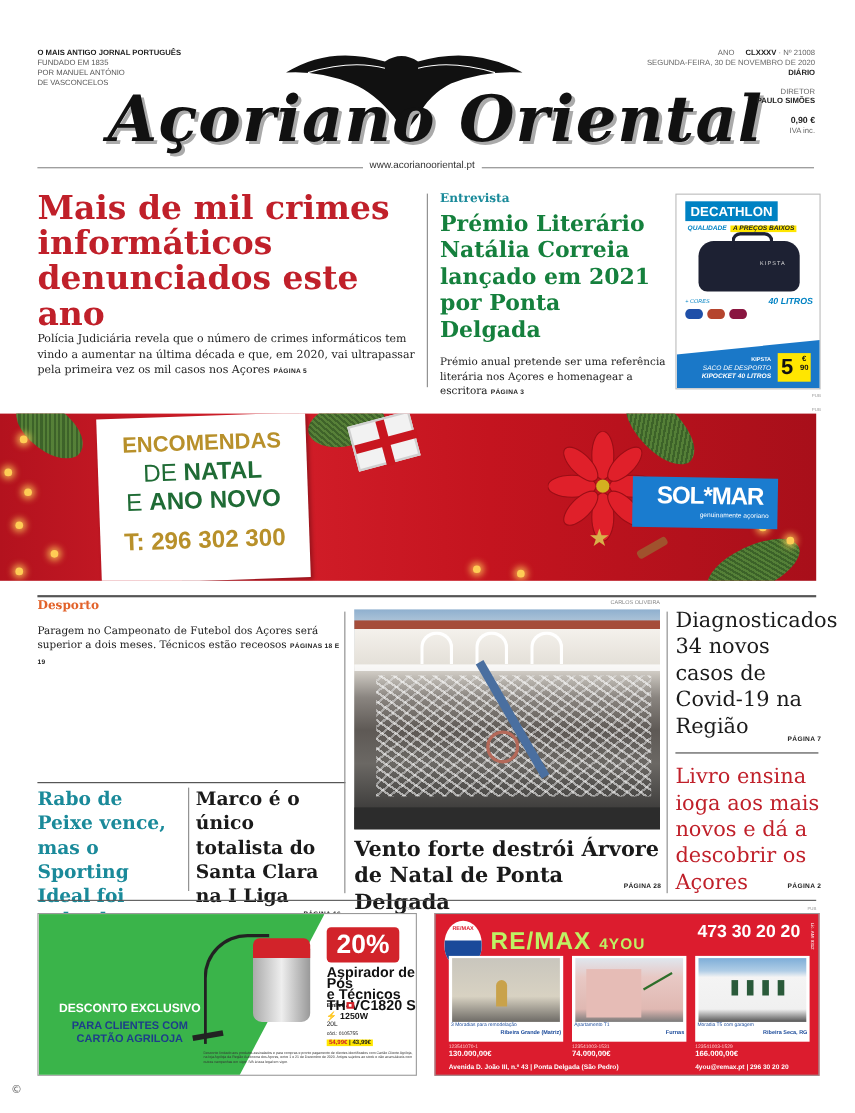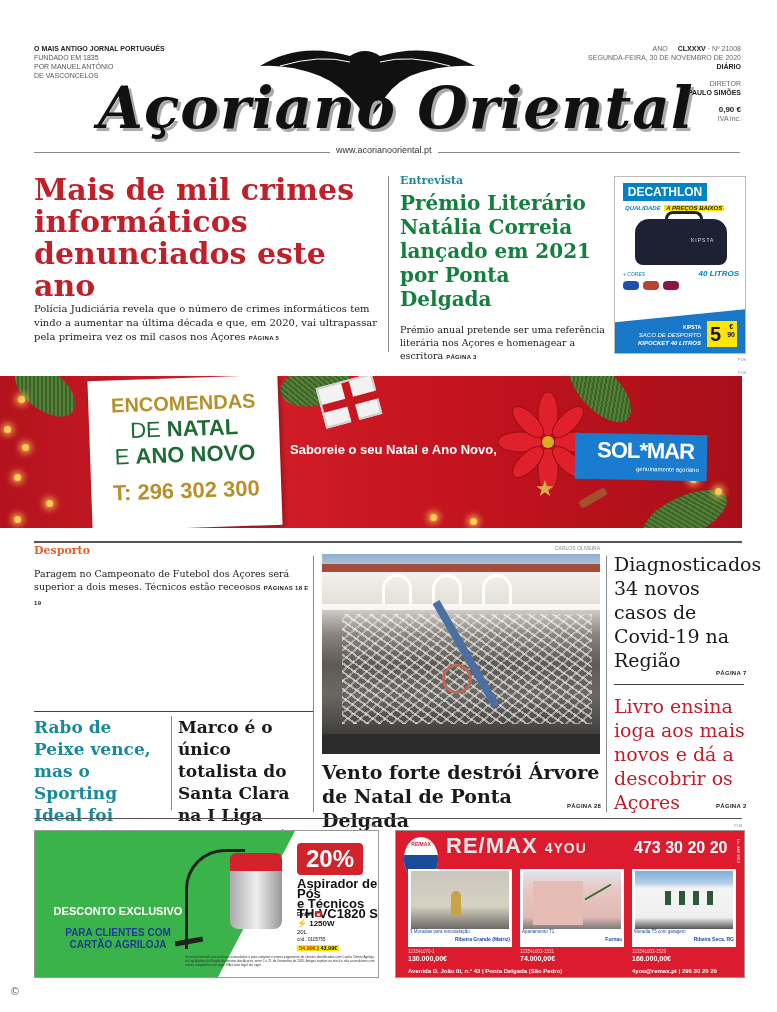--- a/index.html
+++ b/index.html
@@ -62,38 +62,38 @@
   .photo { left: 322px; top: 554px; width: 278px; height: 200px; overflow: hidden;
      background: linear-gradient(180deg,#8fb0cf 0%,#c6d3df 10%,#e8e4dc 24%,#8a8580 40%,#5e5955 55%,#6b6864 70%,#3c3b3a 92%,#2a2a2a 100%); }
   .photo-credit { left: 555px; top: 545px; font-family:"Liberation Sans",sans-serif; font-size: 5px; color:#888; }
   .covid-head { left: 614px; top: 552px; width: 140px; font-size: 19px; line-height: 24px; font-weight: normal; color: #1a1a1a; }
   .livro-head { left: 614px; top: 694px; width: 140px; font-size: 19px; line-height: 24px; color: #c0202a; }
 
   
   .agri { left: 34px; top: 830px; width: 345px; height: 148px; border: 1px solid #999; background: #fff; overflow: hidden; }
   .agri-green { position:absolute; left:0; top:0; width: 260px; height: 148px; background: #3ab44a; clip-path: polygon(0 0, 100% 0, 70% 100%, 0 100%); }
   .agri-logo { position:absolute; left: 12px; top: 36px; width: 130px; height: 38px; background: #1d3e8a; border-radius: 20px; color:#fff; text-align:center; font-family:"Liberation Sans",sans-serif; font-weight:bold; font-size: 22px; line-height: 38px; }
-  .agri-l1 { position:absolute; left: 8px; top: 74px; width: 150px; text-align:center; color:#fff; font-family:"Liberation Sans",sans-serif; font-weight:bold; font-size: 11px; }
+  .agri-l1 { position:absolute; left: 8px; top: 80px; width: 150px; text-align:center; color:#fff; font-family:"Liberation Sans",sans-serif; font-weight:bold; font-size: 11px; }
   .agri-l2 { position:absolute; left: 8px; width: 150px; text-align:center; color:#1d3e8a; font-family:"Liberation Sans",sans-serif; font-weight:bold; font-size: 10px; line-height: 12px; }
   .vac { position:absolute; left: 195px; top: 28px; width: 52px; height: 70px; background: linear-gradient(90deg,#aaa,#eee,#999); border-radius: 4px 4px 8px 8px; }
   .vac::before { content:""; position:absolute; left: 0; top: -6px; width: 52px; height: 18px; background:#d2232a; border-radius: 6px 6px 0 0; }
   .vac-hose { position:absolute; left: 150px; top: 18px; width: 60px; height: 100px; border: 3px solid #222; border-right: none; border-bottom: none; border-radius: 40px 0 0 0; }
   .agri-pct { position:absolute; left: 262px; top: 12px; width: 66px; height: 32px; background: #d2232a; color:#fff; font-family:"Liberation Sans",sans-serif; font-weight:bold; font-size: 24px; text-align:center; line-height: 32px; border-radius: 4px; }
   .agri-prod { position:absolute; left: 262px; top: 48px; font-family:"Liberation Sans",sans-serif; font-weight:bold; font-size: 13px; line-height: 10px; color:#111; }
   .agri-spec { position:absolute; left: 262px; font-family:"Liberation Sans",sans-serif; color:#111; }
   .agri-prices { position:absolute; left: 262px; top: 114px; background: #ffe600; font-family:"Liberation Sans",sans-serif; font-size: 5.5px; font-weight: bold; padding: 0 2px; }
   .agri-prices .old { color:#d2232a; }
   .agri-fine { position:absolute; left: 150px; top: 124px; width: 190px; font-family:"Liberation Sans",sans-serif; font-size: 3.2px; line-height: 4px; color: #333; }
 
   
   .remax { left: 395px; top: 830px; width: 350px; height: 148px; background: #dc1c2e; border: 1px solid #999; overflow: hidden; }
   .remax-balloon { position:absolute; left: 8px; top: 6px; width: 34px; height: 42px; background: #fff; border-radius: 50% 50% 45% 45%; overflow:hidden; }
   .remax-balloon .rb { position:absolute; left:0; top: 18px; width:34px; height: 24px; background: #1a4a9a; }
   .remax-balloon .rt { position:absolute; left: 0; top: 4px; width:34px; text-align:center; font-family:"Liberation Sans",sans-serif; font-size: 5px; font-weight:bold; color:#dc1c2e; }
-  .remax-title { position:absolute; left: 50px; top: 2px; color:#e5e5e5; font-family:"Liberation Sans",sans-serif; font-weight:bold; font-size: 22px; letter-spacing: 1px; }
+  .remax-title { position:absolute; left: 50px; top: 12px; color:#bef264; font-family:"Liberation Sans",sans-serif; font-weight:bold; font-size: 22px; letter-spacing: 1px; }
   .remax-title small { font-size: 14px; }
   .remax-phone { position:absolute; left: 238px; top: 8px; color:#fff; font-family:"Liberation Sans",sans-serif; font-weight:bold; font-size: 16px; }
   .remax-lic { position:absolute; right: 3px; top: 8px; color:#fff; font-family:"Liberation Sans",sans-serif; font-size: 4px; writing-mode: vertical-rl; }
   .rcard { position:absolute; top: 38px; width: 104px; height: 78px; background: #fff; }
   .rcard .img { position:absolute; left: 3px; top: 2px; width: 98px; height: 58px; }
   .rcard .desc { position:absolute; left: 2px; top: 60px; font-family:"Liberation Sans",sans-serif; font-size: 4.5px; color:#1a4a9a; }
   .rcard .loc { position:absolute; right: 2px; top: 67px; font-family:"Liberation Sans",sans-serif; font-size: 5px; font-weight:bold; color:#1a4a9a; }
   .rref { position:absolute; top: 118px; font-family:"Liberation Sans",sans-serif; font-size: 4.5px; color:#ffd0d0; }
   .rprice { position:absolute; top: 124px; font-family:"Liberation Sans",sans-serif; font-size: 7px; font-weight: bold; color:#fff; }
   .rfoot { position:absolute; top: 137px; font-family:"Liberation Sans",sans-serif; font-size: 6px; font-weight: bold; color:#fff; }
@@ -197,21 +197,20 @@
     <div class="xc-line" style="top:64px; font-size:22px; color:#1f6b35; font-weight:normal;"><span>E </span><b>ANO NOVO</b></div>
     <div class="xc-line" style="top:100px; font-size:22px; color:#b8902a;">T: 296 302 300</div>
   </div>
 
   <div class="abs" style="left:320px; top:4px; width:58px; height:42px; background:#f2f2f2; transform:rotate(-15deg); border:2px solid #d0d0d0;">
     <div style="position:absolute;left:24px;top:0;width:8px;height:42px;background:#c8161f"></div>
     <div style="position:absolute;left:0;top:16px;width:58px;height:8px;background:#c8161f"></div>
   </div>
 
   <div class="xmas-slogan">
-    <div style="font-size:13px;">Saboreie o seu Natal e Ano Novo,</div>
   </div>
 
   <svg class="abs" style="left:498px; top:16px;" width="100" height="100" viewBox="0 0 100 100">
     <g fill="#e0202a" stroke="#9a0e16" stroke-width="1">
       <ellipse cx="50" cy="22" rx="10" ry="22"></ellipse>
       <ellipse cx="50" cy="78" rx="10" ry="22"></ellipse>
       <ellipse cx="22" cy="50" rx="22" ry="10"></ellipse>
       <ellipse cx="78" cy="50" rx="22" ry="10"></ellipse>
       <ellipse cx="30" cy="30" rx="9" ry="20" transform="rotate(-45 30 30)"></ellipse>
       <ellipse cx="70" cy="70" rx="9" ry="20" transform="rotate(-45 70 70)"></ellipse>

